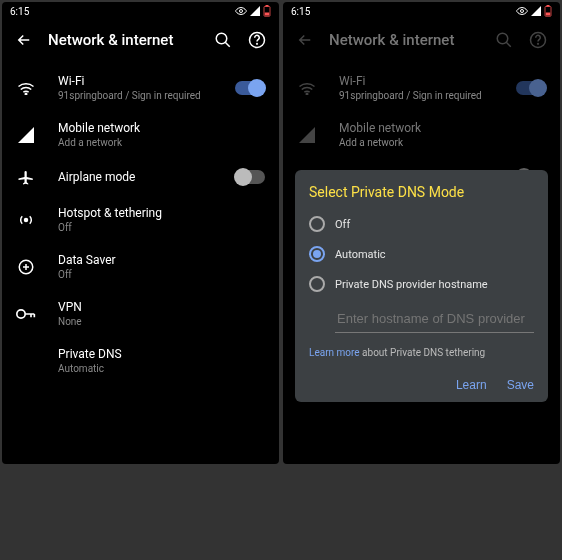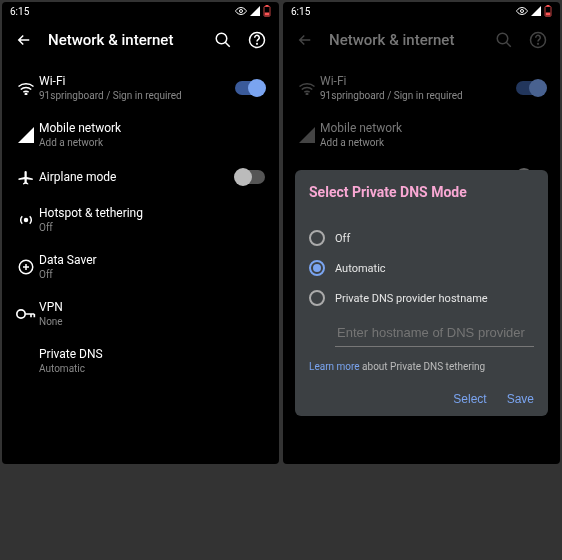--- a/index.html
+++ b/index.html
@@ -39,21 +39,21 @@
     gap: 14px;
     justify-content: space-between;
   }
   .header .title { font-size: 15px; font-weight: 500; flex: 1; }
   .header .ic { width: 20px; height:20px; }
   .list { padding: 4px 0; }
   .row {
     display:flex;
     align-items:center;
     padding: 10px 14px;
-    gap: 3px;
+    gap: 22px;
   }
   .row .rowicon { width: 20px; display:flex; justify-content:center; color:#fff; }
   .row .texts { flex:1; display:flex; flex-direction:column; gap:2px; }
   .row .primary { font-size: 12px; color:#fff; }
   .row .secondary { font-size: 10px; color:#888; }
   .toggle {
     width: 30px; height:14px; border-radius:7px; position:relative;
   }
   .toggle.on { background: #3a5a9a; }
   .toggle.on::after {
@@ -67,21 +67,21 @@
   }
   .dialog {
     position:absolute;
     left: 12px; right:12px; top: 168px;
     background: #3c4043;
     border-radius: 6px;
     padding: 14px 14px 10px;
     color:#e6e6e6;
     box-shadow: 0 8px 24px rgba(0,0,0,0.6);
   }
-  .dialog .dtitle { font-size: 14px; font-weight: 700; margin-bottom: 23px; color:#f9a8d4; }
+  .dialog .dtitle { font-size: 14px; font-weight: 400; margin-bottom: 9px; color:#fde047; }
   .radio-row { display:flex; align-items:center; gap:10px; padding: 7px 0; font-size: 11px; }
   .radio {
     width:16px; height:16px; border:2px solid #aaa; border-radius:50%;
     display:inline-flex; align-items:center; justify-content:center;
   }
   .radio.sel { border-color:#7aa4f0; }
   .radio.sel::after { content:""; width:8px; height:8px; border-radius:50%; background:#7aa4f0; }
   .hostinput {
     margin: 6px 0 0 26px;
     padding: 6px 2px;
@@ -336,17 +336,17 @@
       <span>Private DNS provider hostname</span>
     </div>
 
     <input class="hostinput" placeholder="Enter hostname of DNS provider" style="">
 
     <div class="learn">
       <span class="link">Learn more</span><span> about Private DNS tethering</span>
     </div>
 
     <div class="actions">
-      <button class="btn">Select</button>
+      <button class="btn">Learn</button>
       <button class="btn">Save</button>
     </div>
   </div>
 </div>
 
 </body></html>

